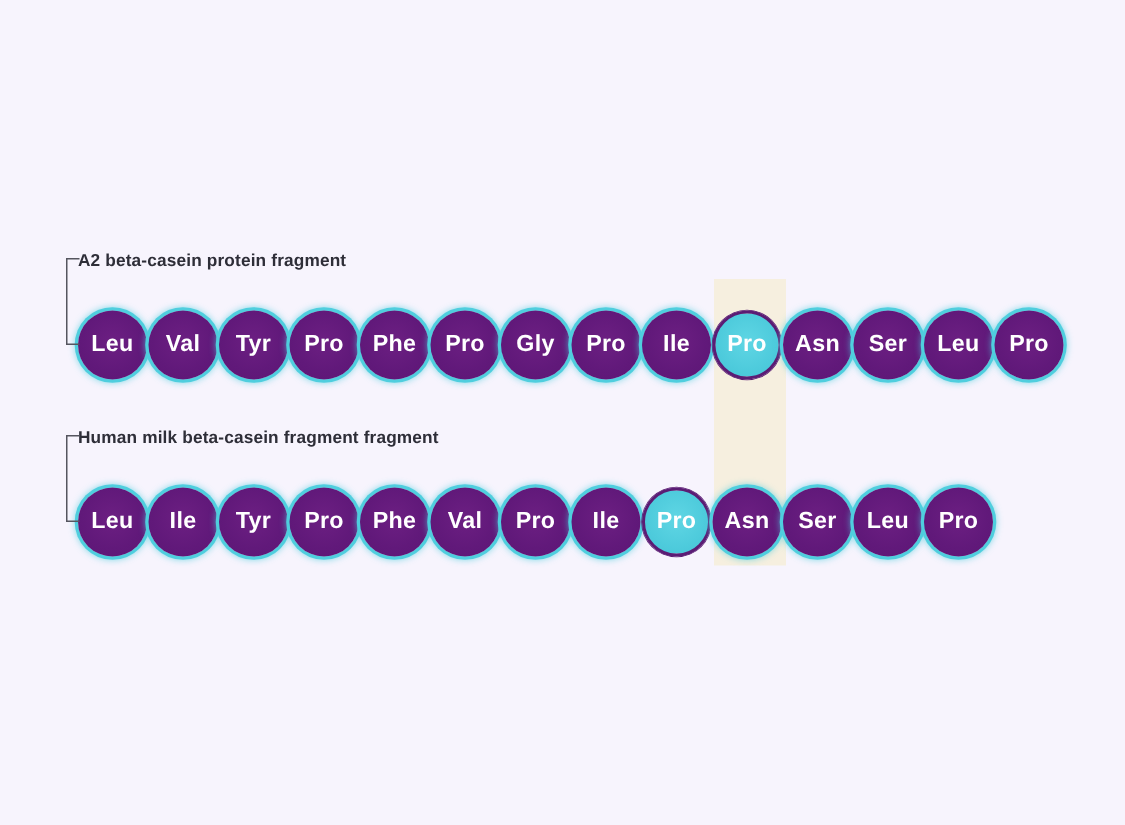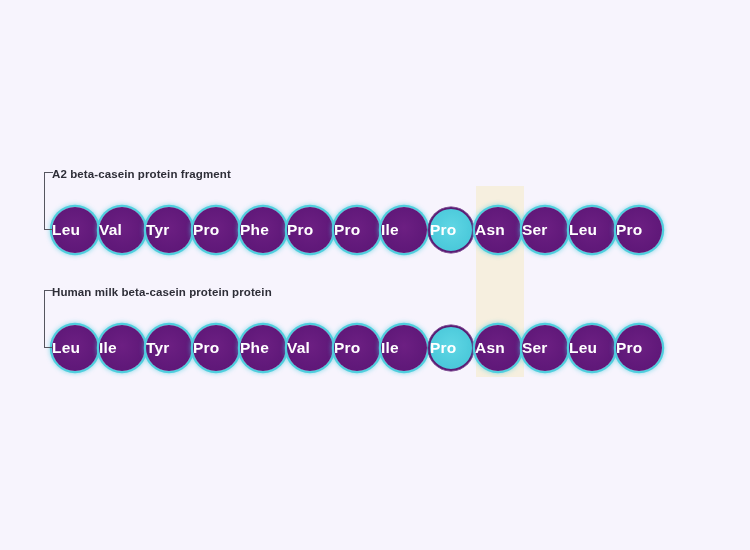--- a/index.html
+++ b/index.html
@@ -78,21 +78,21 @@
   }
 
   .bead {
     position: relative;
     width: 46px;
     height: 46px;
     margin-right: 1px;
     border-radius: 50%;
     display: flex;
     align-items: center;
-    justify-content: flex-start;
+    justify-content: center;
     box-sizing: border-box;
   }
 
   
   .bead.normal {
     background: radial-gradient(circle at 50% 45%, #6c1f82 0%, #61197a 58%, #5c1675 100%);
     box-shadow: 0 0 0 2.2px #4fcede, 0 0 5px 2px rgba(79,206,222,0.75);
   }
 
   
@@ -137,20 +137,23 @@
         <div class="bead normal">
           <span class="bead-label">Pro</span>
         </div>
         <div class="bead normal">
           <span class="bead-label">Phe</span>
         </div>
         <div class="bead normal">
           <span class="bead-label">Pro</span>
         </div>
         <div class="bead normal">
+          <span class="bead-label">Gly</span>
+        </div>
+        <div class="bead normal">
           <span class="bead-label">Pro</span>
         </div>
         <div class="bead normal">
           <span class="bead-label">Ile</span>
         </div>
         <div class="bead highlight">
           <span class="bead-label">Pro</span>
         </div>
         <div class="bead normal">
           <span class="bead-label">Asn</span>
@@ -162,21 +165,21 @@
           <span class="bead-label">Leu</span>
         </div>
         <div class="bead normal">
           <span class="bead-label">Pro</span>
         </div>
       </div>
   </div>
 
   <div class="row row-2">
     <div class="row-bracket"></div>
-    <div class="row-label">Human milk beta-casein protein protein</div>
+    <div class="row-label">Human milk beta-casein fragment fragment</div>
     <div class="beads">
         <div class="bead normal">
           <span class="bead-label">Leu</span>
         </div>
         <div class="bead normal">
           <span class="bead-label">Ile</span>
         </div>
         <div class="bead normal">
           <span class="bead-label">Tyr</span>
         </div>

